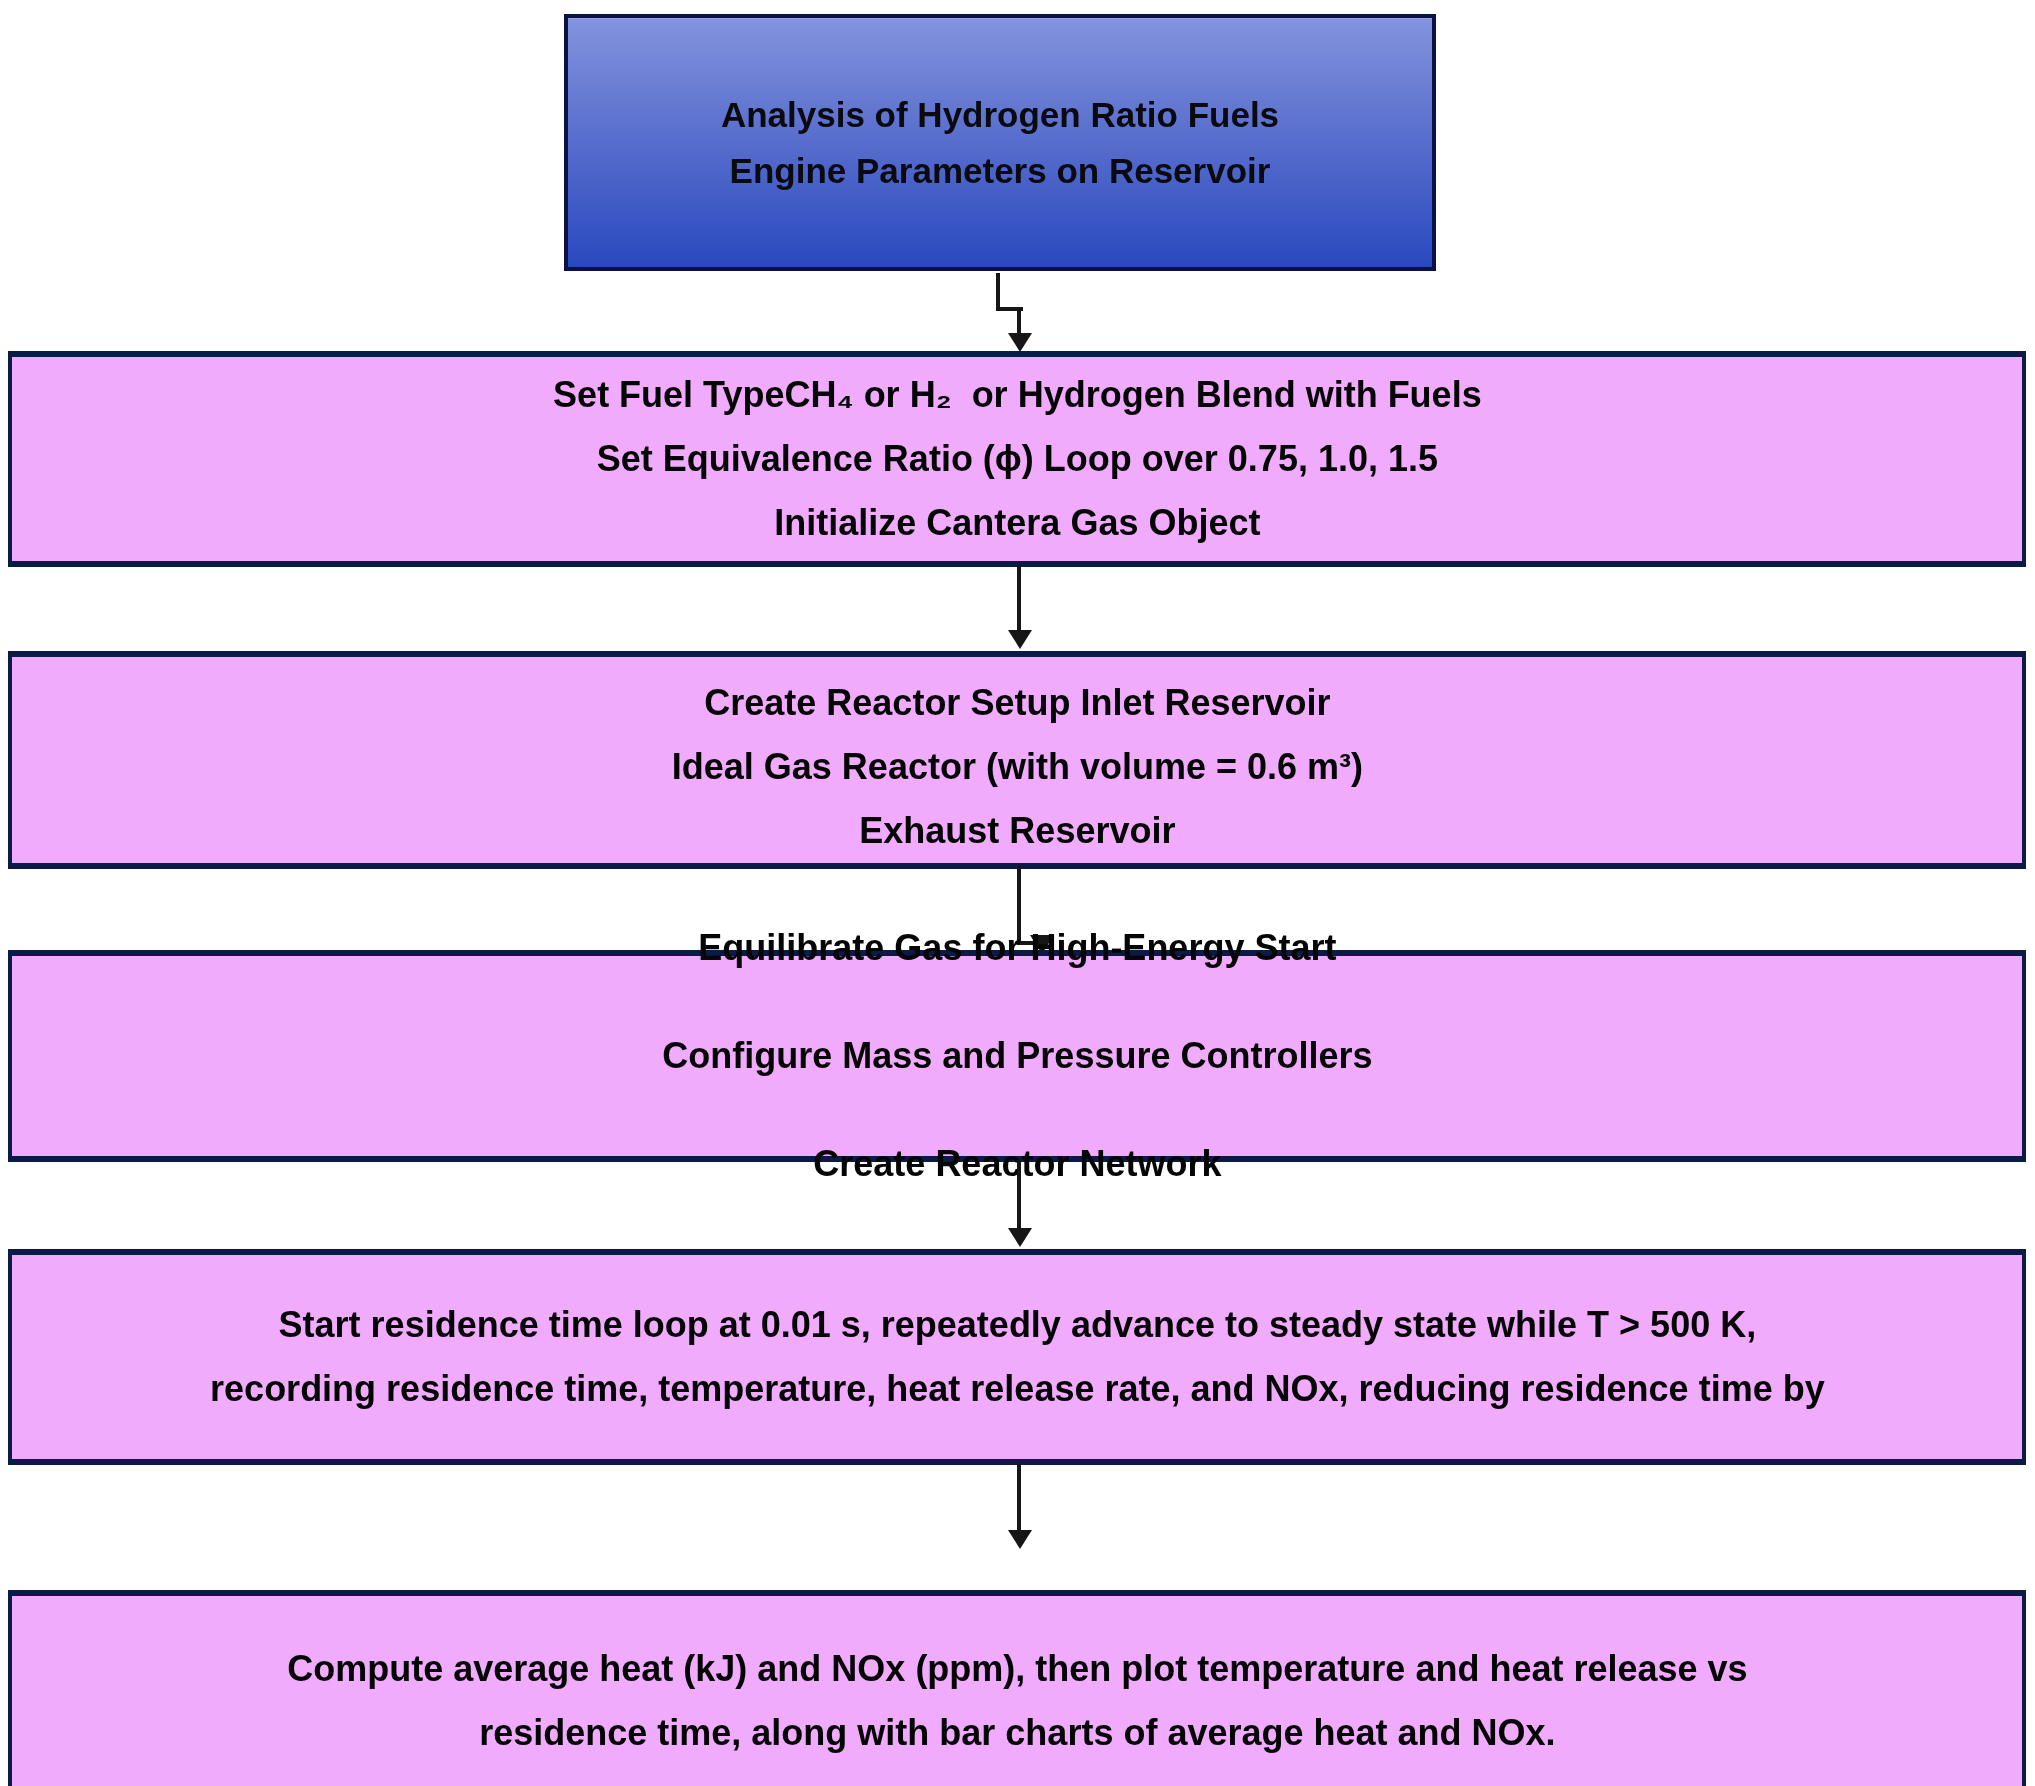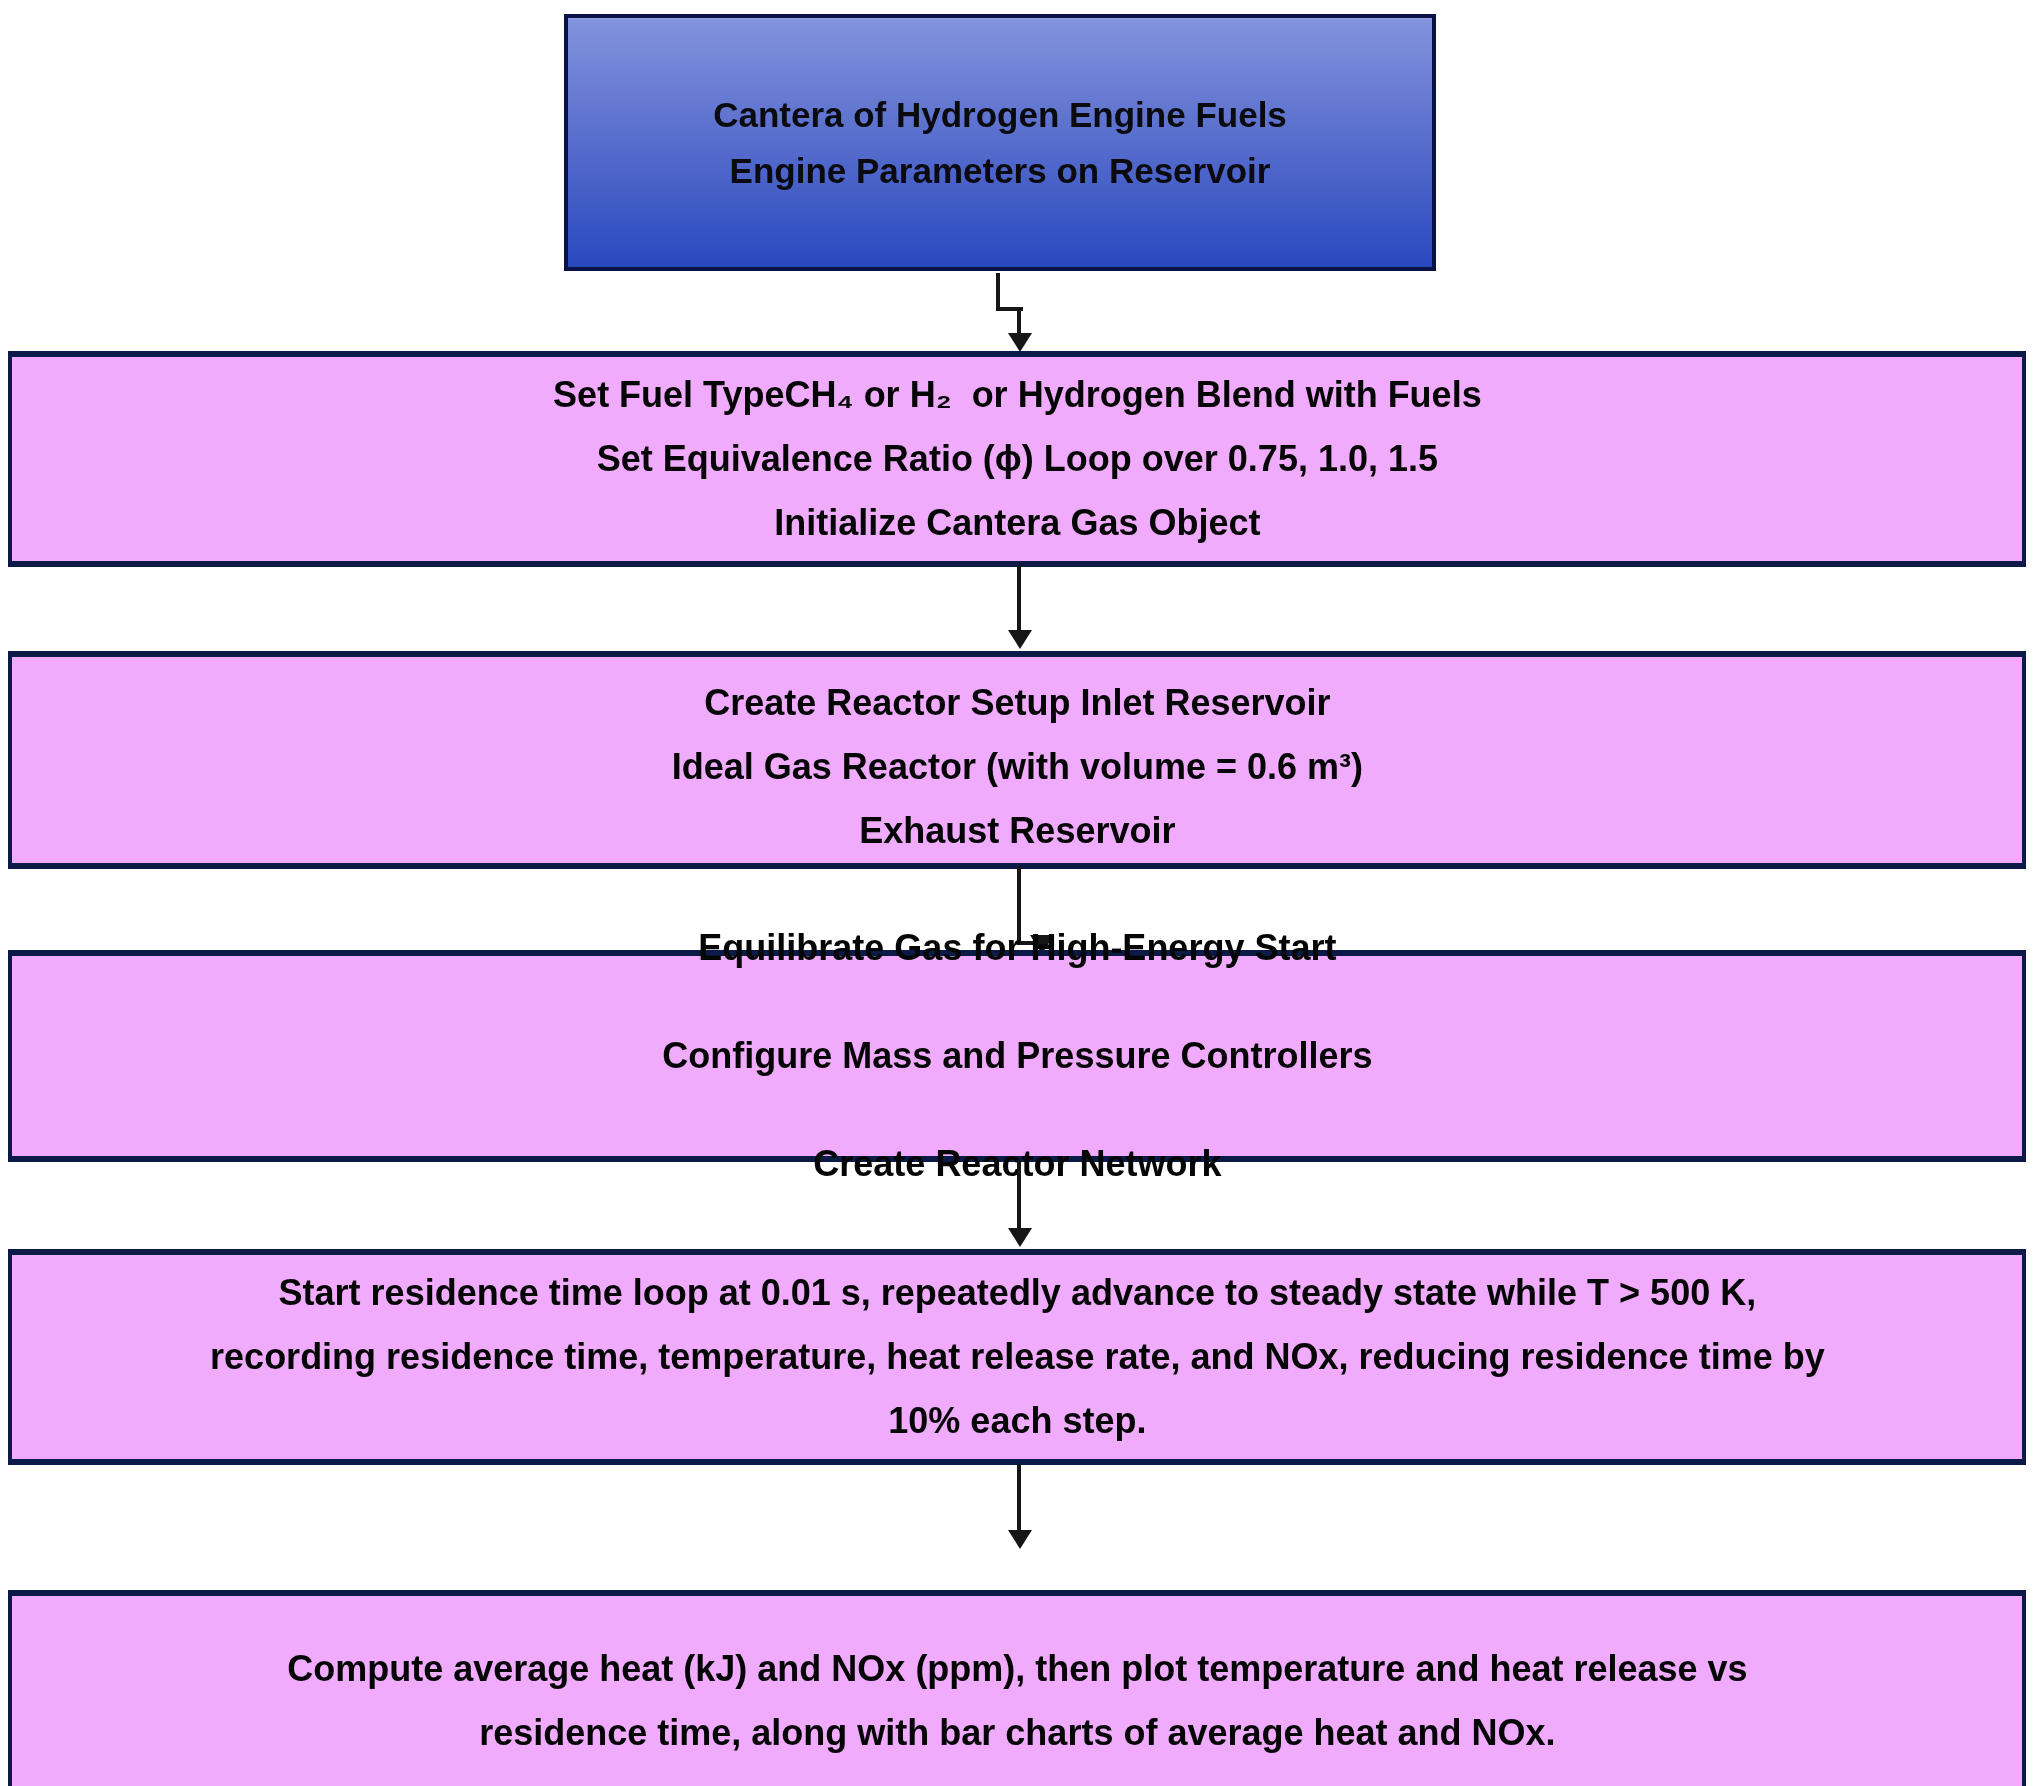--- a/index.html
+++ b/index.html
@@ -90,21 +90,21 @@
   
   .a5-v  { left: 1017px; top: 1464px; width: 3.5px; height: 70px; }
   .a5-hd { left: 1008px; top: 1530px; }
 </style>
 </head>
 <body>
 
 <div class="canvas">
 
   <div class="node title-box">
-    <div class="title-line">Cantera of Hydrogen Engine Fuels</div>
+    <div class="title-line">Analysis of Hydrogen Ratio Fuels</div>
     <div class="title-line">Engine Parameters on Reservoir</div>
   </div>
 
   <div class="arrow">
     <div class="aseg a1-v1"></div>
     <div class="aseg a1-h"></div>
     <div class="aseg a1-v2"></div>
     <div class="ahead a1-hd"></div>
   </div>
 
@@ -138,21 +138,20 @@
   </div>
 
   <div class="arrow">
     <div class="aseg a4-v"></div>
     <div class="ahead a4-hd"></div>
   </div>
 
   <div class="node step-box box-step4">
     <div class="step-line">Start residence time loop at 0.01 s, repeatedly advance to steady state while T &gt; 500 K,</div>
     <div class="step-line">recording residence time, temperature, heat release rate, and NOx, reducing residence time by</div>
-    <div class="step-line">10% each step.</div>
   </div>
 
   <div class="arrow">
     <div class="aseg a5-v"></div>
     <div class="ahead a5-hd"></div>
   </div>
 
   <div class="node step-box box-step5">
     <div class="step-line">Compute average heat (kJ) and NOx (ppm), then plot temperature and heat release vs</div>
     <div class="step-line">residence time, along with bar charts of average heat and NOx.</div>

